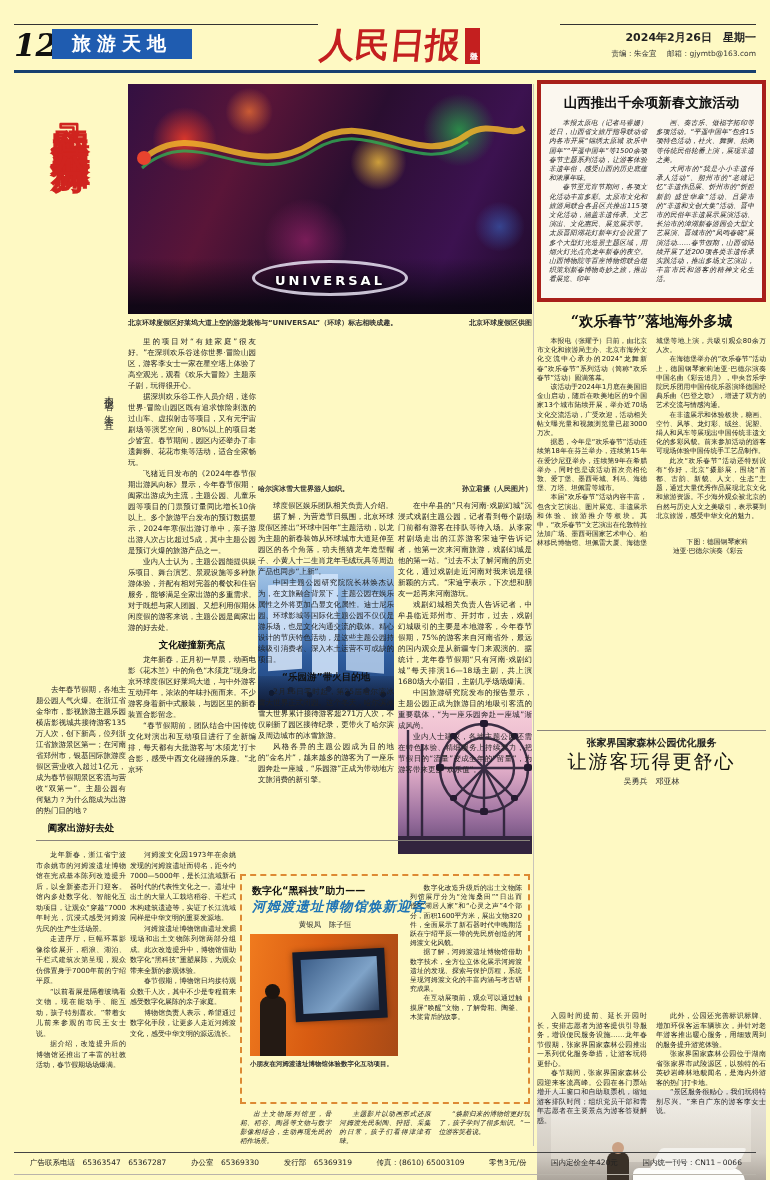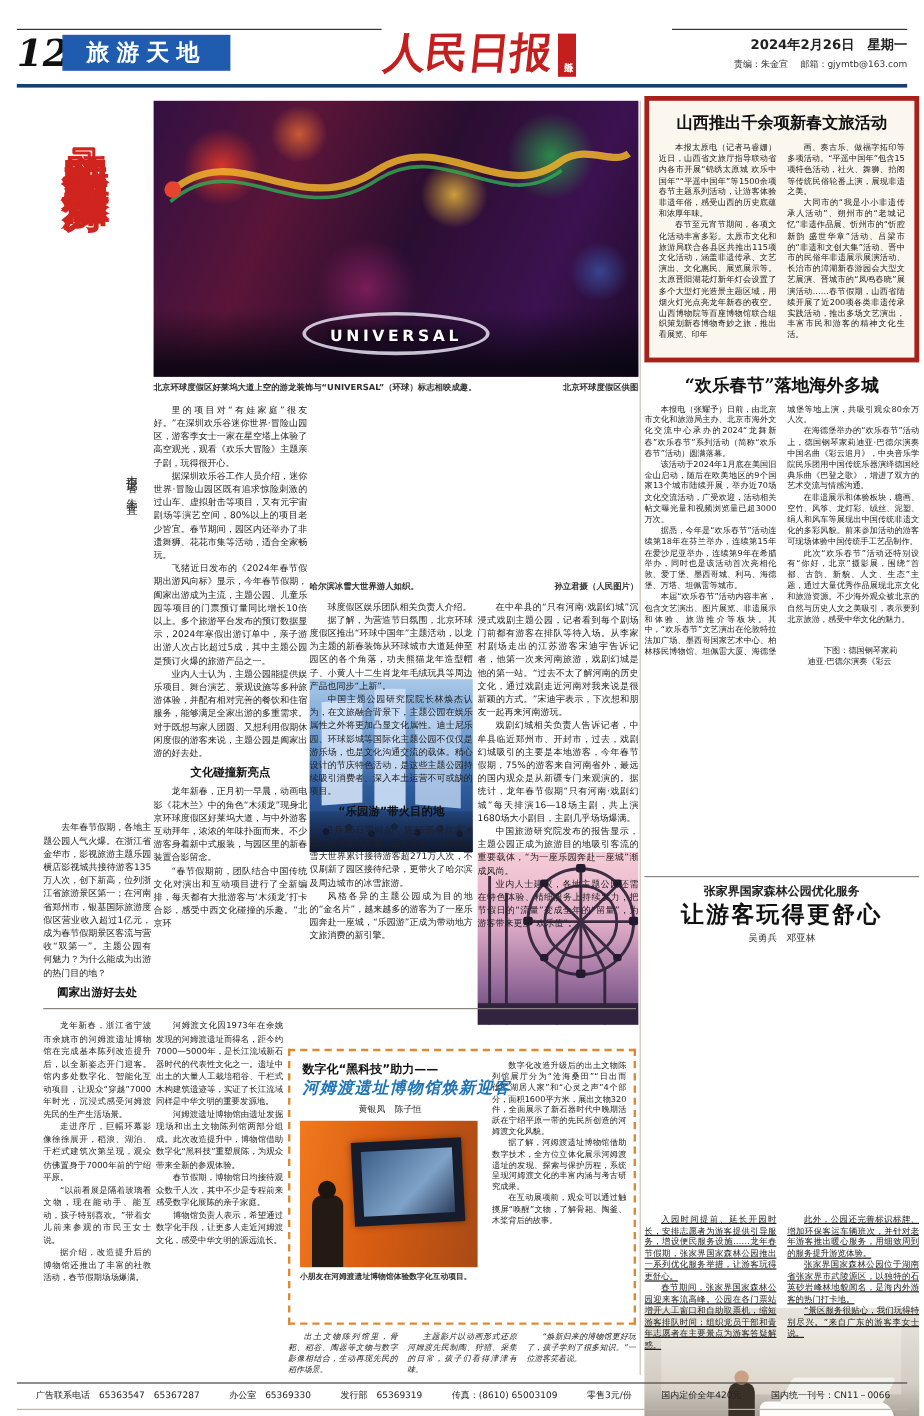--- a/index.html
+++ b/index.html
@@ -1,16 +1,16 @@
 <!DOCTYPE html>
 <html><head>
 <meta charset="utf-8">
 <style>
   html,body{margin:0;padding:0;background:#ddd8d0;}
-  #page{position:relative;width:770px;height:1180px;background:#ffffff;overflow:hidden;
+  #page{position:relative;width:770px;height:1180px;background:#fef9c3;overflow:hidden;
         font-family:"DejaVu Sans","Liberation Sans",sans-serif;color:#1a1a1a;}
   .abs{position:absolute;}
   .serif{font-family:"DejaVu Serif","Liberation Serif",serif;}
   .p{margin:0;text-indent:2em;text-align:justify;}
   .bodytxt{font-size:7.5px;line-height:11px;color:#222;}
   .bodytxt-s{font-size:6.8px;line-height:9.2px;color:#222;}
   .subhead{font-weight:bold;text-align:center;font-size:9.5px;margin:6px 0 4px;color:#111;}
   .caprow{display:flex;justify-content:space-between;font-size:7px;font-weight:bold;color:#333;}
   .cols2{column-count:2;column-gap:9px;}
   .cols3{column-count:3;column-gap:8px;}
@@ -164,21 +164,21 @@
         <p class="p">戏剧幻城相关负责人告诉记者，中牟县临近郑州市、开封市，过去，戏剧幻城吸引的主要是本地游客，今年春节假期，75%的游客来自河南省外，最远的国内观众是从新疆专门来观演的。据统计，龙年春节假期“只有河南·戏剧幻城”每天排演16—18场主剧，共上演1680场大小剧目，主剧几乎场场爆满。</p>
         <p class="p">中国旅游研究院发布的报告显示，主题公园正成为旅游目的地吸引客流的重要载体，“为一座乐园奔赴一座城”渐成风尚。</p>
         <p class="p">业内人士建议，各地主题公园还需在特色体验、精细服务上持续发力，把节假日的“流量”变成全年的“留量”，为游客带来更多“欢乐值”。</p>
       </div>
   </div>
 
   <div class="abs" style="left:533px;top:84px;width:1px;height:1062px;background:#c9c4ba;"></div>
 
   <div class="abs" style="left:537px;top:80px;width:229px;height:222px;border:4px solid #a8201a;background:#fbf7ef;box-sizing:border-box;padding:8px;">
     <div class="serif" style="font-size:13.5px;font-weight:bold;text-align:center;margin:2px 0 7px;color:#111;">山西推出千余项新春文旅活动</div>
-    <div class="cols2 bodytxt-s" style="height:168px;overflow:hidden;">
+    <div class="cols2 bodytxt-s" style="height:168px;overflow:hidden;font-style:italic;">
         <p class="p">本报太原电（记者马睿姗）近日，山西省文旅厅指导联动省内各市开展“锦绣太原城 欢乐中国年”“平遥中国年”等1500余项春节主题系列活动，让游客体验非遗年俗，感受山西的历史底蕴和浓厚年味。</p>
         <p class="p">春节至元宵节期间，各项文化活动丰富多彩。太原市文化和旅游局联合各县区共推出115项文化活动，涵盖非遗传承、文艺演出、文化惠民、展览展示等。太原晋阳湖花灯新年灯会设置了多个大型灯光造景主题区域，用烟火灯光点亮龙年新春的夜空。山西博物院等百座博物馆联合组织策划新春博物奇妙之旅，推出看展览、印年</p>
         <p class="p">画、奏古乐、做福字拓印等多项活动。“平遥中国年”包含15项特色活动，社火、舞狮、抬阁等传统民俗轮番上演，展现非遗之美。</p>
         <p class="p">大同市的“我是小小非遗传承人活动”、朔州市的“老城记忆”非遗作品展、忻州市的“忻腔新韵 盛世华章”活动、吕梁市的“非遗和文创大集”活动、晋中市的民俗年非遗展示展演活动、长治市的漳湖新春游园会大型文艺展演、晋城市的“凤鸣春晓”展演活动……春节假期，山西省陆续开展了近200项各类非遗传承实践活动，推出多场文艺演出，丰富市民和游客的精神文化生活。</p>
       </div>
   </div>
 
   <div class="abs serif" style="left:537px;top:312px;width:229px;text-align:center;font-size:14.5px;font-weight:bold;color:#111;">“欢乐春节”落地海外多城</div>
   <div class="abs cols2 bodytxt-s" style="left:537px;top:337px;width:229px;height:228px;overflow:hidden;">
     <div>
@@ -198,24 +198,24 @@
     <div class="abs" style="left:14px;top:10px;width:200px;height:62px;background:linear-gradient(180deg,#f2efe8,#ded8cd);opacity:.8;"></div>
     <div class="abs" style="left:96px;top:78px;width:112px;height:34px;background:#fdfdfb;border-radius:6px 14px 4px 4px;box-shadow:0 3px 2px rgba(0,0,0,.25);"></div>
     <div class="abs" style="left:118px;top:58px;width:86px;height:22px;background:#f3f1ec;transform:skewX(-28deg);border-radius:3px;"></div>
     <div class="abs" style="left:70px;top:62px;width:22px;height:46px;background:#3a3128;border-radius:8px 8px 2px 2px;"></div>
     <div class="abs" style="left:75px;top:52px;width:12px;height:12px;background:#caa184;border-radius:50%;"></div>
 
   </div>
 
   <div class="abs rule" style="left:537px;top:730px;width:229px;height:1px;"></div>
   <div class="abs" style="left:537px;top:736px;width:229px;text-align:center;font-size:10px;font-weight:bold;color:#222;">张家界国家森林公园优化服务</div>
-  <div class="abs serif" style="left:537px;top:749px;width:229px;text-align:center;font-size:19px;font-weight:bold;letter-spacing:2px;color:#111;">让游客玩得更舒心</div>
+  <div class="abs serif" style="left:537px;top:749px;width:229px;text-align:center;font-size:19px;font-weight:normal;letter-spacing:2px;color:#111;">让游客玩得更舒心</div>
   <div class="abs" style="left:537px;top:776px;width:229px;text-align:center;font-size:8px;color:#333;">吴勇兵　邓亚林</div>
 
-  <div class="abs cols2 bodytxt-s" style="left:537px;top:1012px;width:229px;height:134px;overflow:hidden;font-size:7px;line-height:9.5px;text-decoration:underline;">
+  <div class="abs cols2 bodytxt-s" style="left:537px;top:1012px;width:229px;height:134px;overflow:hidden;font-size:7px;line-height:9.5px;">
       <p class="p">入园时间提前、延长开园时长，安排志愿者为游客提供引导服务，增设便民服务设施……龙年春节假期，张家界国家森林公园推出一系列优化服务举措，让游客玩得更舒心。</p>
       <p class="p">春节期间，张家界国家森林公园迎来客流高峰。公园在各门票站增开人工窗口和自助取票机，缩短游客排队时间；组织党员干部和青年志愿者在主要景点为游客答疑解惑。</p>
       <p class="p">此外，公园还完善标识标牌、增加环保客运车辆班次，并针对老年游客推出暖心服务，用细致周到的服务提升游览体验。</p>
       <p class="p">张家界国家森林公园位于湖南省张家界市武陵源区，以独特的石英砂岩峰林地貌闻名，是海内外游客的热门打卡地。</p>
       <p class="p">“景区服务很贴心，我们玩得特别尽兴。”来自广东的游客李女士说。</p>
     </div>
 
   <div class="abs rule" style="left:36px;top:840px;width:494px;height:1px;"></div>
 
   <div class="abs bodytxt" style="left:36px;top:850px;width:90px;height:296px;overflow:hidden;font-size:7px;line-height:10.5px;">

